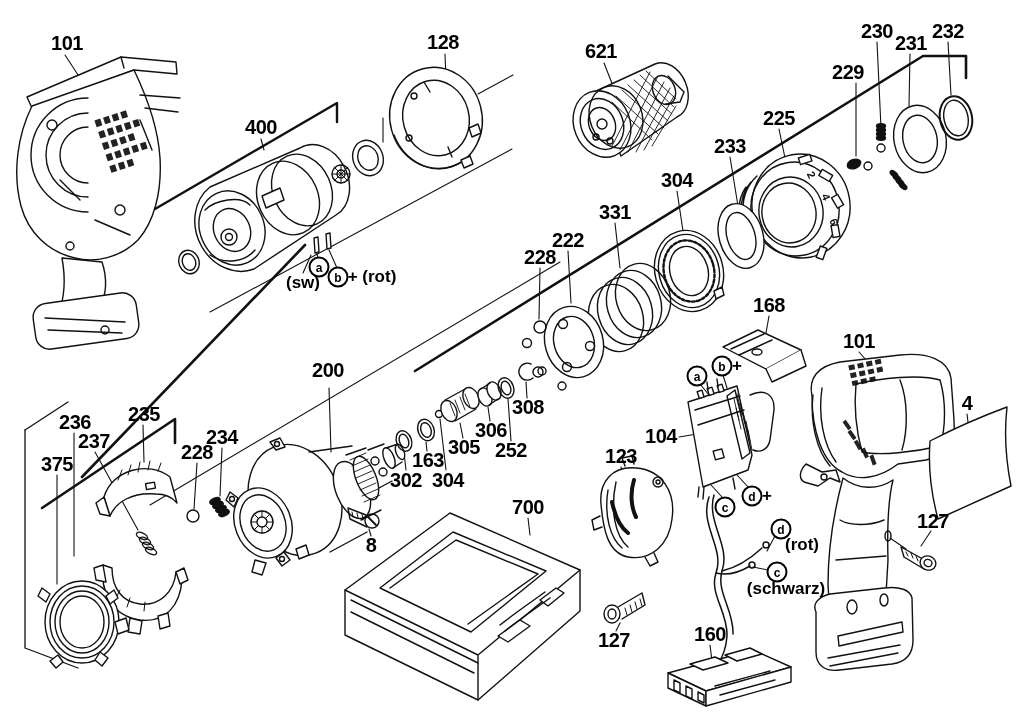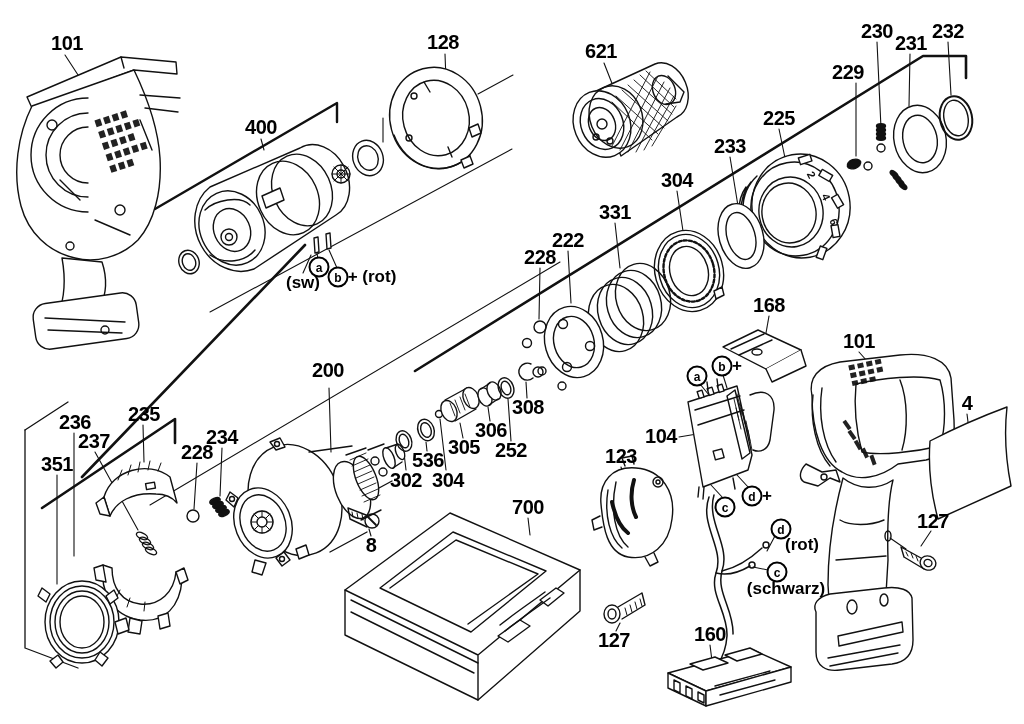--- a/index.html
+++ b/index.html
@@ -473,25 +473,25 @@
 <div class="plabel" style="left:540px;top:257px">228</div>
 <div class="plabel" style="left:769px;top:305px">168</div>
 <div class="plabel" style="left:859px;top:341px">101</div>
 <div class="plabel" style="left:967px;top:403px">4</div>
 <div class="plabel" style="left:328px;top:370px">200</div>
 <div class="plabel" style="left:661px;top:436px">104</div>
 <div class="plabel" style="left:621px;top:456px">123</div>
 <div class="plabel" style="left:75px;top:422px">236</div>
 <div class="plabel" style="left:144px;top:414px">235</div>
 <div class="plabel" style="left:94px;top:441px">237</div>
-<div class="plabel" style="left:57px;top:464px">351</div>
+<div class="plabel" style="left:57px;top:464px">375</div>
 <div class="plabel" style="left:197px;top:452px">228</div>
 <div class="plabel" style="left:222px;top:437px">234</div>
 <div class="plabel" style="left:406px;top:480px">302</div>
-<div class="plabel" style="left:428px;top:460px">536</div>
+<div class="plabel" style="left:428px;top:460px">163</div>
 <div class="plabel" style="left:448px;top:480px">304</div>
 <div class="plabel" style="left:464px;top:447px">305</div>
 <div class="plabel" style="left:491px;top:430px">306</div>
 <div class="plabel" style="left:511px;top:450px">252</div>
 <div class="plabel" style="left:528px;top:407px">308</div>
 <div class="plabel" style="left:371px;top:545px">8</div>
 <div class="plabel" style="left:528px;top:507px">700</div>
 <div class="plabel" style="left:933px;top:521px">127</div>
 <div class="plabel" style="left:614px;top:640px">127</div>
 <div class="plabel" style="left:710px;top:634px">160</div>

